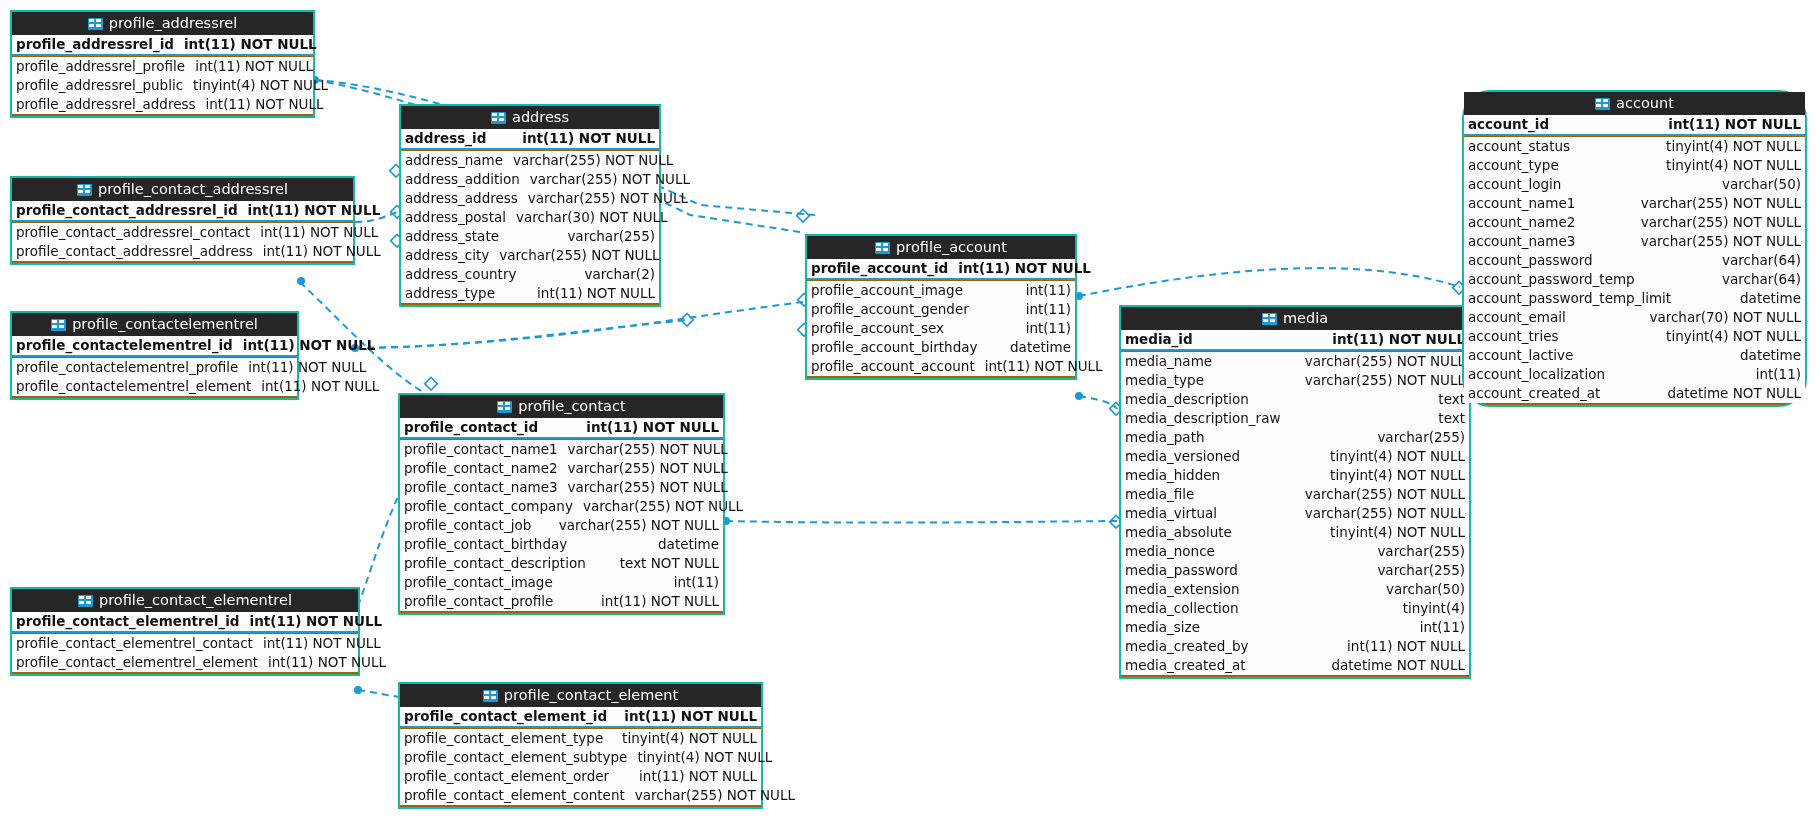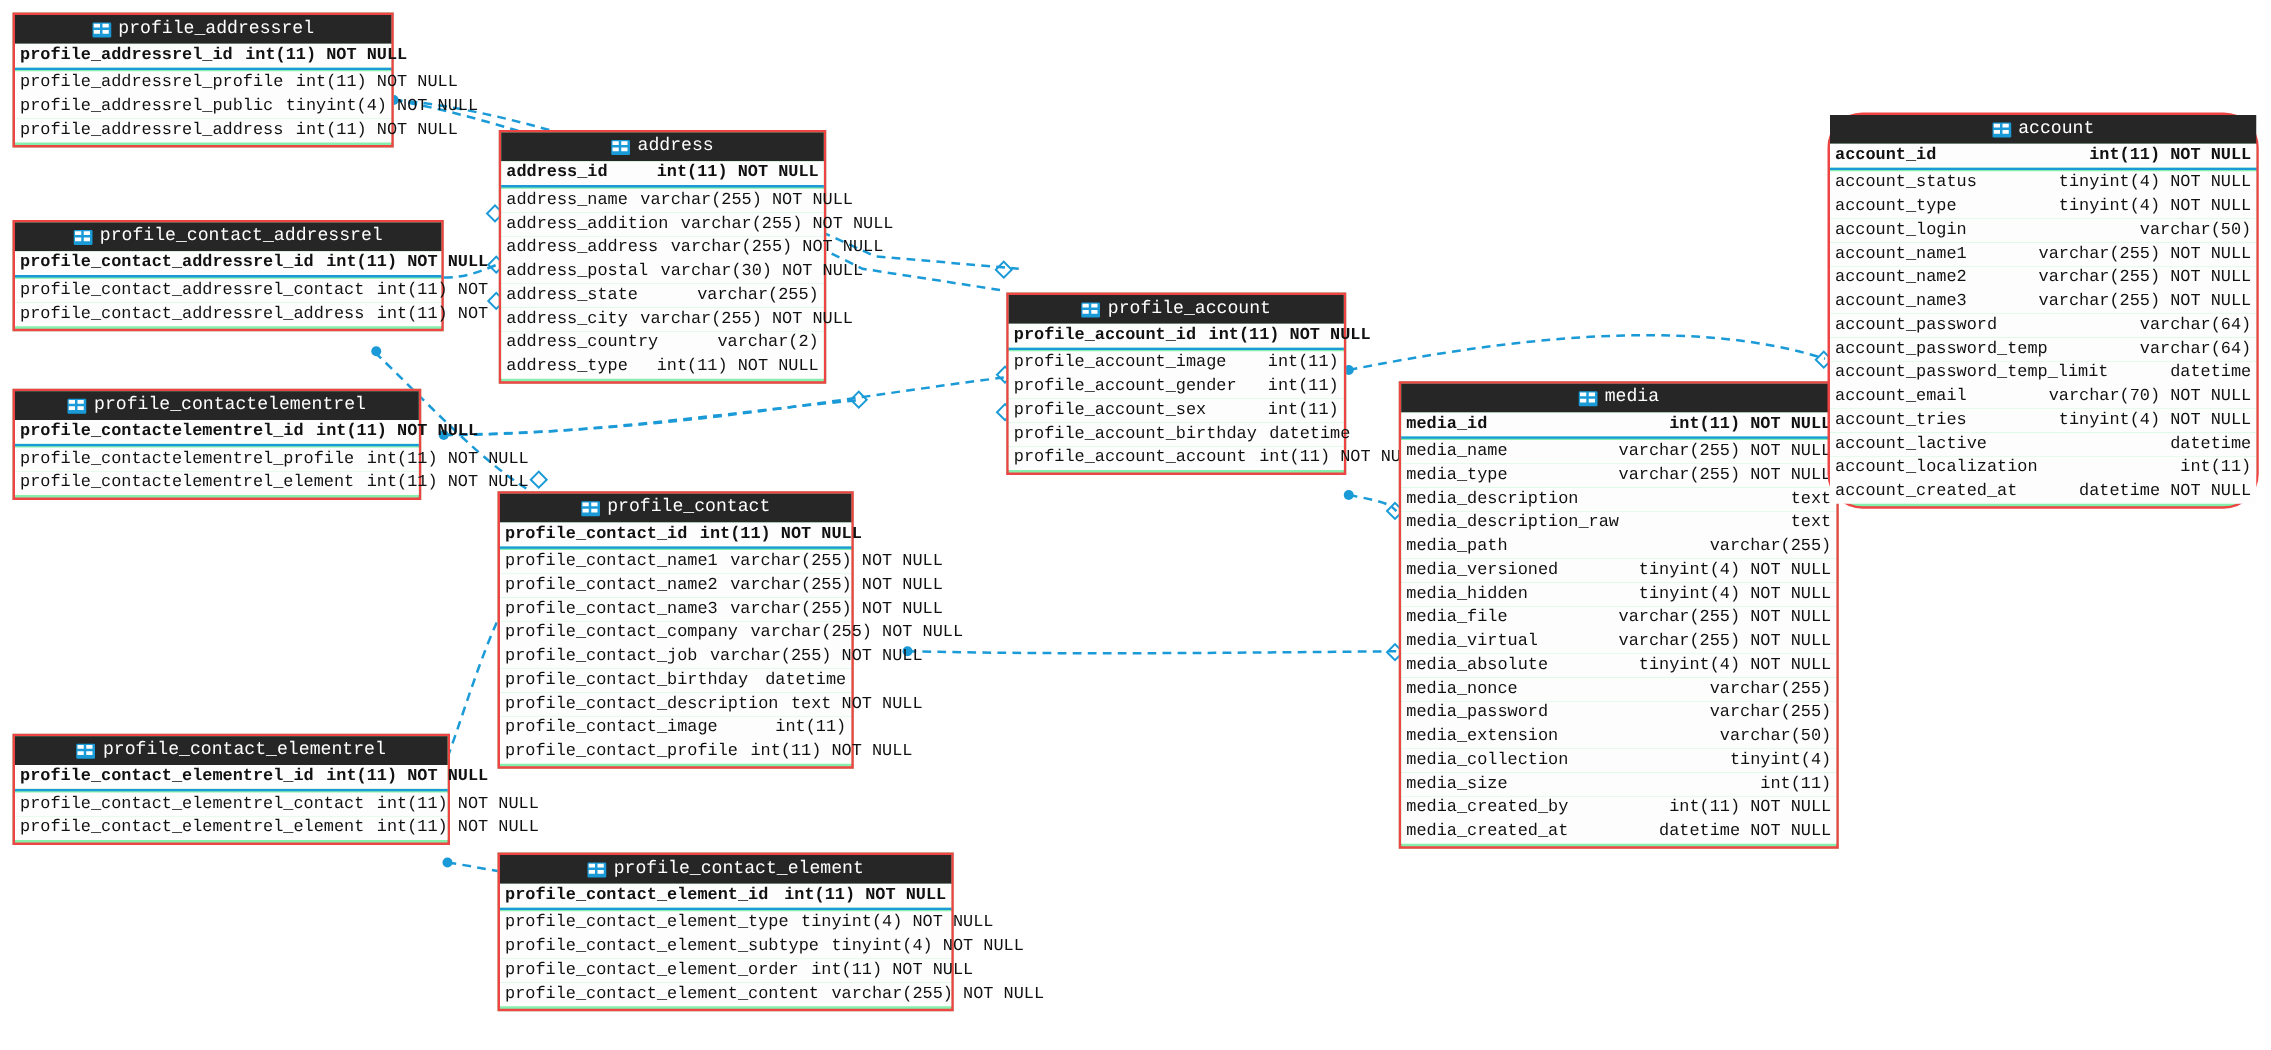--- a/index.html
+++ b/index.html
@@ -5,26 +5,25 @@
   html,body{margin:0;padding:0;background:#ffffff;}
   body{
     width:1817px;height:840px;position:relative;overflow:hidden;
     font-family:"DejaVu Sans","Liberation Sans",sans-serif;
   }
   #canvas{position:absolute;left:0;top:0;width:1817px;height:840px;}
   svg#links{position:absolute;left:0;top:0;width:1817px;height:840px;pointer-events:none;}
 
   .table-box{
     position:absolute;
-    border:2px solid #ef4444;
-    background:#86efac;
+    border:2px solid #14b8a6;
+    background:#a16207;
     box-sizing:border-box;
     box-shadow:0 0 0 0 rgba(0,0,0,0);
     z-index:5;
-    font-family:Liberation Mono, monospace;
   }
   .tbl-header{
     background:#262626;
     color:#ffffff;
     height:23px;
     line-height:23px;
     text-align:center;
     font-size:14.5px;
     white-space:nowrap;
     display:flex;align-items:center;justify-content:center;gap:6px;
@@ -149,21 +148,21 @@
             <span class="row-name">profile_contact_addressrel_contact</span>
             <span class="row-type">int(11) NOT NULL</span>
           </div>
           <div class="row">
             <span class="row-name">profile_contact_addressrel_address</span>
             <span class="row-type">int(11) NOT NULL</span>
           </div>
         </div>
   </div>
 
-  <div class="table-box" style="left: 10px; top: 311px; width: 327px;">
+  <div class="table-box" style="left: 10px; top: 311px; width: 289px;">
     <div class="tbl-header">
       <span class="tbl-icon"></span>
       <span>profile_contactelementrel</span>
     </div>
     <div class="pk-row">
       <div class="row">
         <span class="row-name">profile_contactelementrel_id</span>
         <span class="row-type">int(11) NOT NULL</span>
       </div>
     </div>
@@ -242,21 +241,21 @@
             <span class="row-name">address_country</span>
             <span class="row-type">varchar(2)</span>
           </div>
           <div class="row">
             <span class="row-name">address_type</span>
             <span class="row-type">int(11) NOT NULL</span>
           </div>
         </div>
   </div>
 
-  <div class="table-box" style="left: 398px; top: 393px; width: 285px;">
+  <div class="table-box" style="left: 398px; top: 393px; width: 327px;">
     <div class="tbl-header">
       <span class="tbl-icon"></span>
       <span>profile_contact</span>
     </div>
     <div class="pk-row">
       <div class="row">
         <span class="row-name">profile_contact_id</span>
         <span class="row-type">int(11) NOT NULL</span>
       </div>
     </div>

